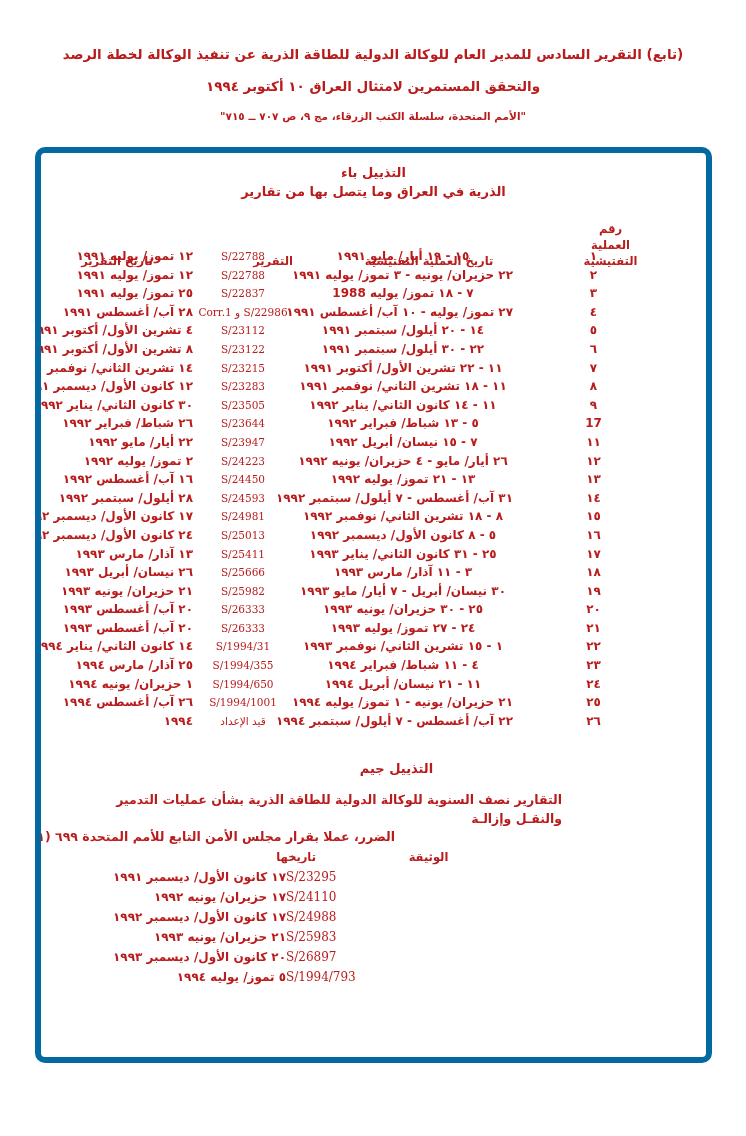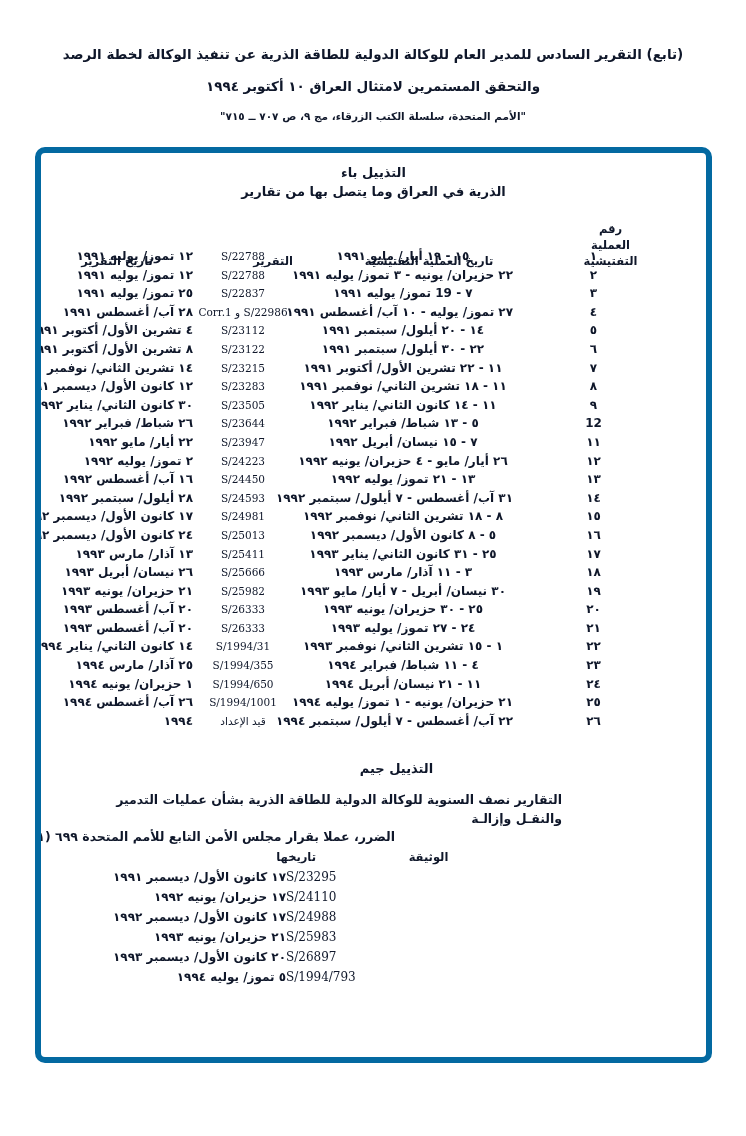--- a/index.html
+++ b/index.html
@@ -1,19 +1,19 @@
 <!DOCTYPE html>
 <html lang="ar"><head>
 <meta charset="utf-8">
 <style>
   * { margin:0; padding:0; box-sizing:border-box; }
   body { background:#ffffff; font-family:"DejaVu Sans", sans-serif; }
   .page {
     position:relative; width:746px; height:1136px; background:#ffffff;
-    color:#0f172a; overflow:hidden;
+    color:#b91c1c; overflow:hidden;
   }
   
   .page-header { position:absolute; top:44px; left:0; width:746px; text-align:center; direction:rtl; }
   .hl1 { font-size:13.5px; font-weight:700; line-height:20px; }
   .hl2 { font-size:13.5px; font-weight:700; line-height:20px; margin-top:12px; }
   .hl3 { font-size:10.5px; font-weight:700; line-height:16px; margin-top:12px; }
   
   .green-box {
     position:absolute; left:35px; top:147px; width:677px; height:916px;
     border:6px solid #0369a1; border-radius:10px; background:#ffffff;
@@ -100,21 +100,21 @@
           <div class="b-rdate">١٢ تموز/ يوليه ١٩٩١</div>
         </div>
         <div class="b-row">
           <div class="b-no">٢</div>
           <div class="b-insp">٢٢ حزيران/ يونيه - ٣ تموز/ يوليه ١٩٩١</div>
           <div class="b-rep">S/22788</div>
           <div class="b-rdate">١٢ تموز/ يوليه ١٩٩١</div>
         </div>
         <div class="b-row">
           <div class="b-no">٣</div>
-          <div class="b-insp">٧ - 19 تموز/ يوليه ١٩٩١</div>
+          <div class="b-insp">٧ - ١٨ تموز/ يوليه 1988</div>
           <div class="b-rep">S/22837</div>
           <div class="b-rdate">٢٥ تموز/ يوليه ١٩٩١</div>
         </div>
         <div class="b-row">
           <div class="b-no">٤</div>
           <div class="b-insp">٢٧ تموز/ يوليه - ١٠ آب/ أغسطس ١٩٩١</div>
           <div class="b-rep">S/22986 و Corr.1</div>
           <div class="b-rdate">٢٨ آب/ أغسطس ١٩٩١</div>
         </div>
         <div class="b-row">
@@ -141,21 +141,21 @@
           <div class="b-rep">S/23283</div>
           <div class="b-rdate">١٢ كانون الأول/ ديسمبر ١٩٩١</div>
         </div>
         <div class="b-row">
           <div class="b-no">٩</div>
           <div class="b-insp">١١ - ١٤ كانون الثاني/ يناير ١٩٩٢</div>
           <div class="b-rep">S/23505</div>
           <div class="b-rdate">٣٠ كانون الثاني/ يناير ١٩٩٢</div>
         </div>
         <div class="b-row">
-          <div class="b-no">12</div>
+          <div class="b-no">17</div>
           <div class="b-insp">٥ - ١٣ شباط/ فبراير ١٩٩٢</div>
           <div class="b-rep">S/23644</div>
           <div class="b-rdate">٢٦ شباط/ فبراير ١٩٩٢</div>
         </div>
         <div class="b-row">
           <div class="b-no">١١</div>
           <div class="b-insp">٧ - ١٥ نيسان/ أبريل ١٩٩٢</div>
           <div class="b-rep">S/23947</div>
           <div class="b-rdate">٢٢ أيار/ مايو ١٩٩٢</div>
         </div>

